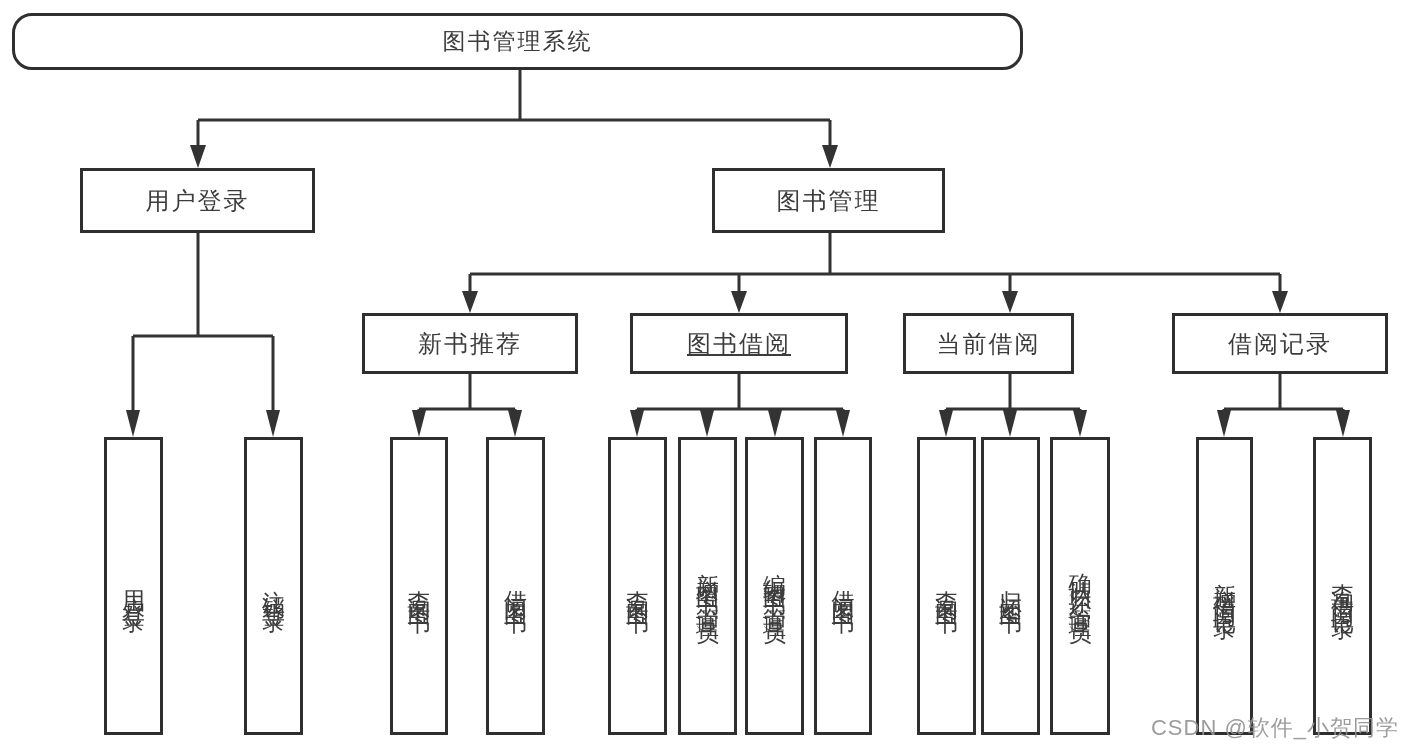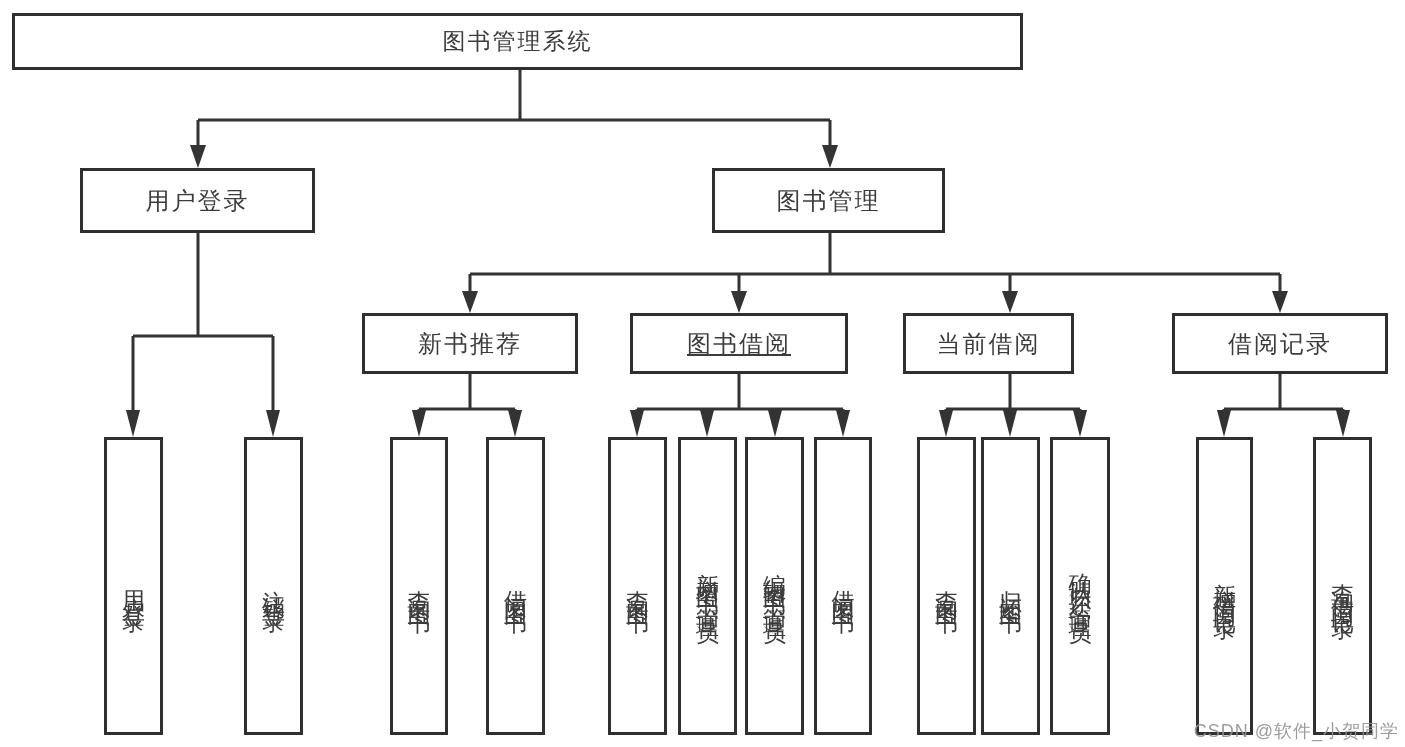--- a/index.html
+++ b/index.html
@@ -33,21 +33,21 @@
     writing-mode: vertical-rl;
     text-orientation: mixed;
     font-size: 23px;
     letter-spacing: 7px;
     line-height: 1;
   }
   .watermark {
     position: absolute;
     right: 6px;
     bottom: 4px;
-    font-size: 18px;
+    font-size: 22px;
     color: rgba(148,148,148,0.92);
     letter-spacing: 1px;
     white-space: nowrap;
   }
 </style>
 </head>
 <body>
 
 <div class="canvas">
 
@@ -77,21 +77,21 @@
       <polygon points="768,410 782,410 775,437"></polygon>
       <polygon points="836,410 850,410 843,437"></polygon>
       <polygon points="939,410 953,410 946,437"></polygon>
       <polygon points="1003,410 1017,410 1010,437"></polygon>
       <polygon points="1073,410 1087,410 1080,437"></polygon>
       <polygon points="1217,410 1231,410 1224,437"></polygon>
       <polygon points="1336,410 1350,410 1343,437"></polygon>
     </g>
   </svg>
 
-  <div class="box h root-box" style="left:12px; top:13px; width:1011px; height:57px;">图书管理系统</div>
+  <div class="box h root-box" style="left:12px; top:13px; width:1011px; height:57px;border-radius:20px;">图书管理系统</div>
 
   <div class="box h" style="left:80px; top:168px; width:235px; height:65px;">用户登录</div>
   <div class="box h" style="left:712px; top:168px; width:233px; height:65px;">图书管理</div>
 
   <div class="box h" style="left:362px; top:313px; width:216px; height:61px;">新书推荐</div>
   <div class="box h" style="left:630px; top:313px; width:218px; height:61px;text-decoration:underline;">图书借阅</div>
   <div class="box h" style="left:903px; top:313px; width:171px; height:61px;">当前借阅</div>
   <div class="box h" style="left:1172px; top:313px; width:216px; height:61px;text-align:center;">借阅记录</div>
 
   <div class="box v" style="left:104px; top:437px; width:59px; height:298px;">用户登录</div>

